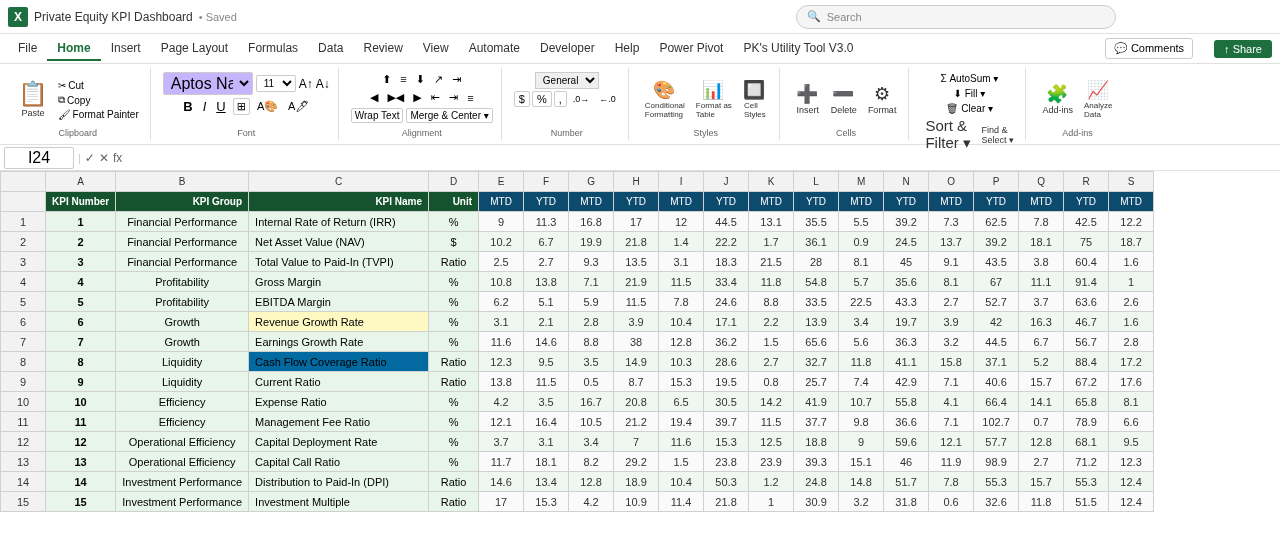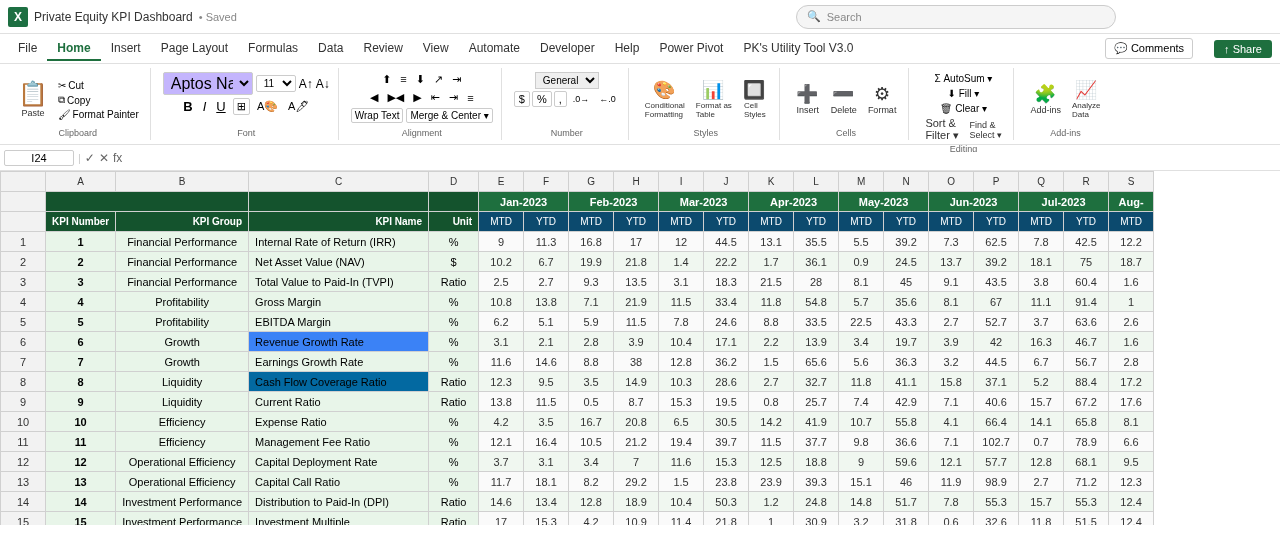--- a/index.html
+++ b/index.html
@@ -188,21 +188,21 @@
       align-items: center;
       height: 26px;
       border-bottom: 1px solid #e0e0e0;
       padding: 0 4px;
       gap: 4px;
     }
     .cell-ref {
       width: 70px;
       border: 1px solid #ccc;
       border-radius: 2px;
-      font-size: 11px;
+      font-size: 16px;
       padding: 1px 4px;
       text-align: center;
     }
     .formula-divider { color: #ccc; }
     .formula-icons { display: flex; gap: 4px; color: #666; font-size: 12px; }
     .formula-input {
       flex: 1;
       border: none;
       outline: none;
       font-size: 11px;
@@ -445,21 +445,21 @@
             <span>Σ AutoSum ▾</span>
           </div>
         <div class="rg-btn-small">
             <span>⬇ Fill ▾</span>
           </div>
         <div class="rg-btn-small">
             <span>🗑 Clear ▾</span>
           </div>
       </div>
       <div style="display:flex; gap:3px;">
-        <div class="rg-btn" style="font-size:11px;">Sort &amp;<br>Filter ▾</div>
+        <div class="rg-btn" style="font-size:15px;">Sort &amp;<br>Filter ▾</div>
         <div class="rg-btn" style="font-size:9px;">Find &amp;<br>Select ▾</div>
       </div>
       <div class="ribbon-group-label">Editing</div>
     </div>
 
     <div class="ribbon-group">
       <div class="rg-content">
         <div class="rg-btn">
           <span class="icon">🧩</span>
           <span>Add-ins</span>
@@ -528,34 +528,20 @@
         <th class="col-header">L</th>
         <th class="col-header">M</th>
         <th class="col-header">N</th>
         <th class="col-header">O</th>
         <th class="col-header">P</th>
         <th class="col-header">Q</th>
         <th class="col-header">R</th>
         <th class="col-header">S</th>
       </tr>
 
-      <tr>
-        <th class="row-header"></th>
-        <th class="month-header kpi-header" colspan="2"></th>
-        <th class="month-header kpi-header"></th>
-        <th class="month-header kpi-header"></th>
-        <th class="month-header" colspan="2">Jan-2023</th>
-        <th class="month-header" colspan="2">Feb-2023</th>
-        <th class="month-header" colspan="2">Mar-2023</th>
-        <th class="month-header" colspan="2">Apr-2023</th>
-        <th class="month-header" colspan="2">May-2023</th>
-        <th class="month-header" colspan="2">Jun-2023</th>
-        <th class="month-header" colspan="2">Jul-2023</th>
-        <th class="month-header">Aug-</th>
-      </tr>
 
       <tr>
         <th class="row-header"></th>
         <th class="sub-header kpi-header">KPI Number</th>
         <th class="sub-header kpi-header">KPI Group</th>
         <th class="sub-header kpi-header">KPI Name</th>
         <th class="sub-header kpi-header">Unit</th>
         <th class="sub-header">MTD</th>
         <th class="sub-header">YTD</th>
         <th class="sub-header">MTD</th>
@@ -681,21 +667,21 @@
     <td class="data-cell mtd">2.7</td>
     <td class="data-cell ytd">52.7</td>
     <td class="data-cell mtd">3.7</td>
     <td class="data-cell ytd">63.6</td>
     <td class="data-cell mtd">2.6</td>
   </tr>
         <tr>
     <td class="row-header">6</td>
     <td style="text-align:center; background:#e8f5e9; font-weight:bold;">6</td>
     <td style="text-align:center; background:#e8f5e9;">Growth</td>
-    <td style="background:#3b82f6;">Revenue Growth Rate</td>
+    <td style="background:#fef9c3;">Revenue Growth Rate</td>
     <td style="text-align:center; background:#e8f5e9;">%</td>
     <td class="data-cell mtd">3.1</td>
     <td class="data-cell ytd">2.1</td>
     <td class="data-cell mtd">2.8</td>
     <td class="data-cell ytd">3.9</td>
     <td class="data-cell mtd">10.4</td>
     <td class="data-cell ytd">17.1</td>
     <td class="data-cell mtd">2.2</td>
     <td class="data-cell ytd">13.9</td>
     <td class="data-cell mtd">3.4</td>

